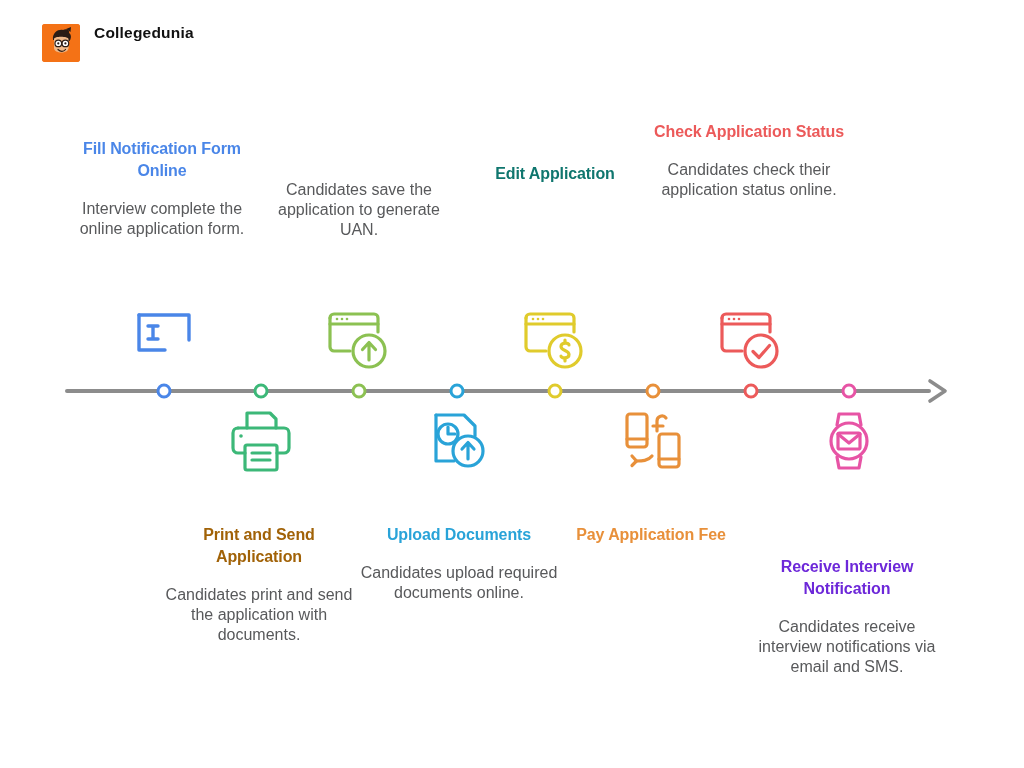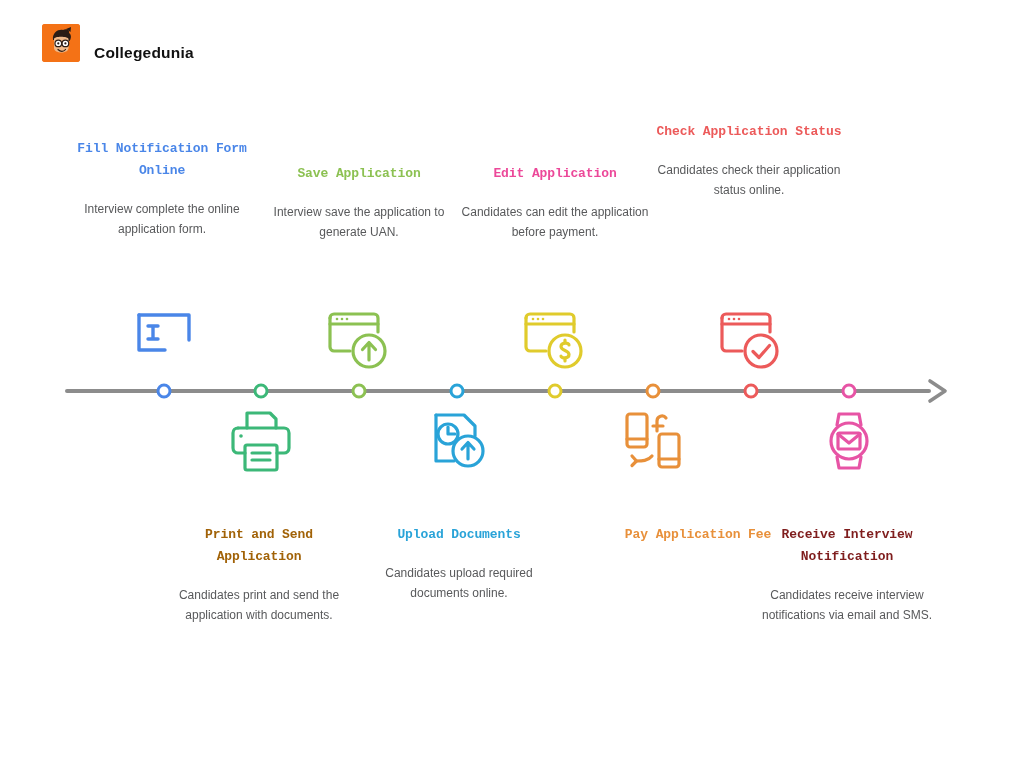--- a/index.html
+++ b/index.html
@@ -10,21 +10,21 @@
     font-family: "Liberation Sans", sans-serif;
     overflow: hidden;
   }
 
   
   .brand {
     position: absolute;
     left: 42px;
     top: 24px;
     display: flex;
-    align-items: flex-end;
+    align-items: flex-start;
     gap: 14px;
   }
   .brand-logo {
     width: 38px;
     height: 38px;
     background: #F47216;
     border-radius: 3px;
     position: relative;
     overflow: hidden;
     flex: none;
@@ -67,28 +67,27 @@
     top: 391px;
   }
 
   
   .step {
     position: absolute;
     width: 200px;
     text-align: center;
   }
   .step-title {
-    font-size: 13px;
+    font-size: 16px;
     font-weight: bold;
     line-height: 22px;
     letter-spacing: -0.1px;
-    font-family: Liberation Mono, monospace;
   }
   .step-desc {
-    font-size: 12px;
+    font-size: 16px;
     line-height: 20px;
     color: #58595b;
     margin-top: 17px;
   }
   .step-icon {
     position: absolute;
     width: 86px;
     height: 76px;
   }
 </style>
@@ -160,22 +159,21 @@
         <path d="M20 24 H66 A5 5 0 0 1 71 29 V44 A5 5 0 0 1 66 49 H59"></path>
         <path d="M27 49 H20 A5 5 0 0 1 15 44 V29 A5 5 0 0 1 20 24"></path>
         <rect x="27" y="41" width="32" height="25" rx="2"></rect>
         <path d="M34 49 H52 M34 56 H52"></path>
         <circle cx="23" cy="32" r="1.8" fill="#3cb878" stroke="none"></circle>
       </g>
     </svg>
   </div>
 
   <div class="step top" style="left:259px; top:163px;">
-    <div class="step-title" style="color: rgb(140, 193, 82);">Save Application</div>
-    <div class="step-desc">Interview save the application to generate UAN.</div>
+    <div class="step-desc">Candidates save the application to generate UAN.</div>
   </div>
   <div class="step-icon" style="left:316px; top:303px;">
     <svg viewBox="0 0 86 76" width="86" height="76" aria-hidden="true">
       <g fill="none" stroke="#8cc152" stroke-width="3.2" stroke-linecap="round" stroke-linejoin="round">
         <path d="M14 15 A4 4 0 0 1 18 11 H58 A4 4 0 0 1 62 15 V29"></path>
         <path d="M14 15 V44 A4 4 0 0 0 18 48 H34"></path>
         <path d="M14 21 H62"></path>
         <circle cx="21" cy="16" r="1.3" fill="#8cc152" stroke="none"></circle>
         <circle cx="26" cy="16" r="1.3" fill="#8cc152" stroke="none"></circle>
         <circle cx="31" cy="16" r="1.3" fill="#8cc152" stroke="none"></circle>
@@ -196,40 +194,39 @@
         <path d="M22 11 V57 H40"></path>
         <circle cx="34" cy="30" r="10"></circle>
         <path d="M34 23 V30 H41"></path>
         <circle cx="54" cy="47" r="15"></circle>
         <path d="M54 55 V39 M48 45 L54 38.5 L60 45"></path>
       </g>
     </svg>
   </div>
 
   <div class="step top" style="left:455px; top:163px;">
-    <div class="step-title" style="color: #ec4899;">Edit Application</div>
-    <div class="step-desc">Candidates can edit the application before payment.</div>
+    <div class="step-title" style="color: #0f766e;">Edit Application</div>
   </div>
   <div class="step-icon" style="left:512px; top:303px;">
     <svg viewBox="0 0 86 76" width="86" height="76" aria-hidden="true">
       <g fill="none" stroke="#e0cb2c" stroke-width="3.2" stroke-linecap="round" stroke-linejoin="round">
         <path d="M14 15 A4 4 0 0 1 18 11 H58 A4 4 0 0 1 62 15 V29"></path>
         <path d="M14 15 V44 A4 4 0 0 0 18 48 H34"></path>
         <path d="M14 21 H62"></path>
         <circle cx="21" cy="16" r="1.3" fill="#e0cb2c" stroke="none"></circle>
         <circle cx="26" cy="16" r="1.3" fill="#e0cb2c" stroke="none"></circle>
         <circle cx="31" cy="16" r="1.3" fill="#e0cb2c" stroke="none"></circle>
         <circle cx="53" cy="48" r="16"></circle>
         <path d="M57 42 C57 39.5 49 39 49 43.5 C49 48 57 47 57 51.5 C57 56 49 55.5 49 53"></path>
         <path d="M53 37 V39.5 M53 55.5 V58"></path>
       </g>
     </svg>
   </div>
 
-  <div class="step bottom" style="left:551px; top:524px;margin-left:47px;">
+  <div class="step bottom" style="left:551px; top:524px;">
     <div class="step-title" style="color: rgb(232, 144, 58);">Pay Application Fee</div>
   </div>
   <div class="step-icon" style="left:610px; top:404px;">
     <svg viewBox="0 0 86 76" width="86" height="76" aria-hidden="true">
       <g fill="none" stroke="#e8903a" stroke-width="3.2" stroke-linecap="round" stroke-linejoin="round">
         <rect x="17" y="10" width="20" height="33" rx="3"></rect>
         <path d="M17 35 H37"></path>
         <rect x="49" y="30" width="20" height="33" rx="3"></rect>
         <path d="M49 55 H69"></path>
         <path d="M47 27 V17 A5 5 0 0 1 56 14"></path>
@@ -253,21 +250,21 @@
         <circle cx="21" cy="16" r="1.3" fill="#ec5a5a" stroke="none"></circle>
         <circle cx="26" cy="16" r="1.3" fill="#ec5a5a" stroke="none"></circle>
         <circle cx="31" cy="16" r="1.3" fill="#ec5a5a" stroke="none"></circle>
         <circle cx="53" cy="48" r="16"></circle>
         <path d="M45 48.5 L51 54.5 L61.5 42.5"></path>
       </g>
     </svg>
   </div>
 
   <div class="step bottom" style="left:747px; top:524px;">
-    <div class="step-title" style="color: #7f1d1d;">Receive Interview Notification</div>
+    <div class="step-title" style="color: #6d28d9; margin-top: 32px;">Receive Interview Notification</div>
     <div class="step-desc">Candidates receive interview notifications via email and SMS.</div>
   </div>
   <div class="step-icon" style="left:806px; top:404px;">
     <svg viewBox="0 0 86 76" width="86" height="76" aria-hidden="true">
       <g fill="none" stroke="#e754a5" stroke-width="3.2" stroke-linecap="round" stroke-linejoin="round">
         <circle cx="43" cy="37" r="18"></circle>
         <path d="M31 21 L33 10 H53 L55 21"></path>
         <path d="M31 53 L33 64 H53 L55 53"></path>
         <rect x="32" y="29" width="22" height="16" rx="1.5"></rect>
         <path d="M32 30 L43 39 L54 30"></path>

